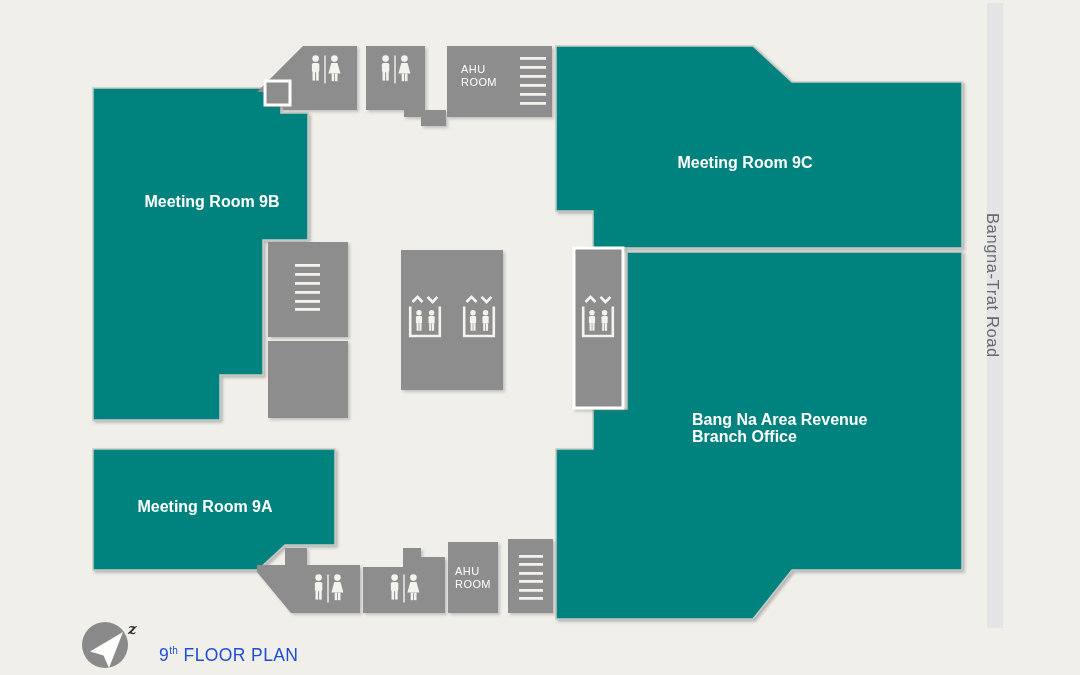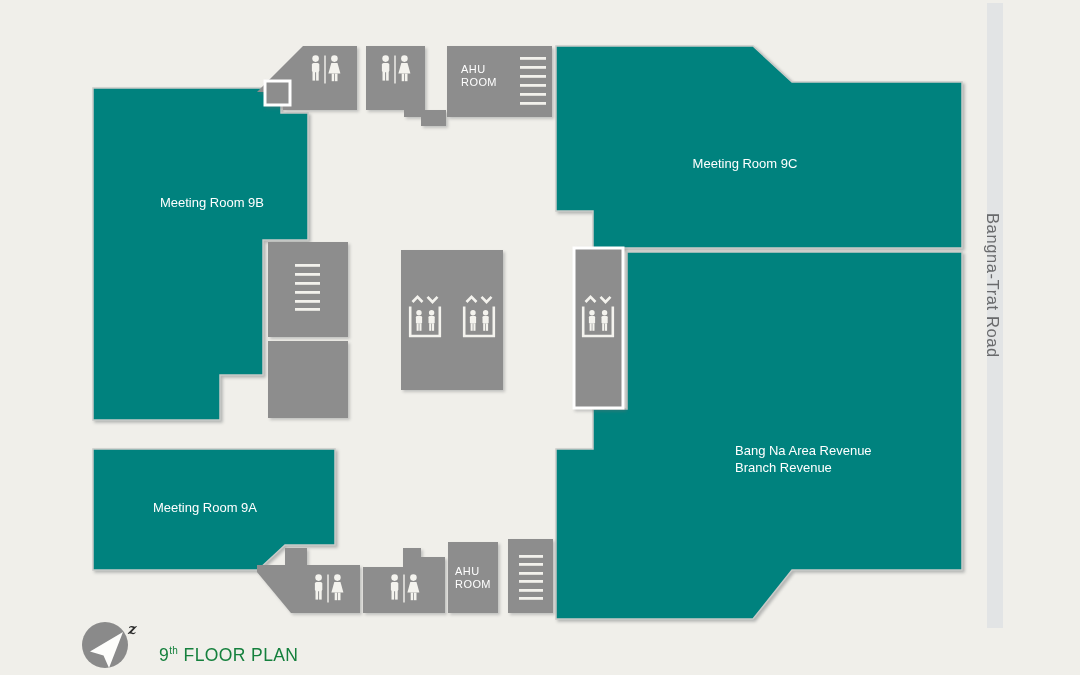--- a/index.html
+++ b/index.html
@@ -19,31 +19,31 @@
   .blocks-g{filter:drop-shadow(2px 2.5px 1.5px rgba(107,110,112,.35));}
   .block.white-outline{stroke:#FFFFFF;stroke-width:3;}
   .hatch{fill:#F2F1EC;}
   .road{position:absolute;left:987px;top:3px;width:16px;height:625px;background:var(--road);}
   .road-label{
     position:absolute;left:983px;top:213px;writing-mode:vertical-rl;
     font-size:16.5px;letter-spacing:.6px;color:#696A6C;white-space:nowrap;
   }
   .room-label{
     position:absolute;transform:translate(-50%,-50%);
-    color:#fff;font-size:13px;font-weight:normal;white-space:nowrap;
+    color:#fff;font-size:16px;font-weight:bold;white-space:nowrap;
   }
   .room-label.two-line{transform:none;white-space:normal;line-height:17px;}
   .ahu-label{
     position:absolute;transform:translate(-50%,-50%);
     color:#fff;font-size:11px;line-height:12.5px;letter-spacing:.4px;
     white-space:nowrap;
   }
   .footer-title{
     position:absolute;left:159px;top:645px;font-size:17.5px;
-    color:#15803d;letter-spacing:.4px;
+    color:#1d4ed8;letter-spacing:.4px;
   }
   .footer-title sup{font-size:10px;}
   .north-z{
     position:absolute;left:128px;top:620px;font-size:15px;
     font-family:"DejaVu Serif","Liberation Serif",serif;
     font-style:italic;font-weight:600;color:#2B2B2B;
   }
   .north-icon-svg{position:absolute;left:81px;top:620px;}
 </style>
 </head>
@@ -136,23 +136,23 @@
     <use href="#restroom-def" x="310" y="574"></use>
     <use href="#restroom-def" x="386" y="574"></use>
     <use href="#elevator-def" x="408" y="294"></use>
     <use href="#elevator-def" x="462" y="294"></use>
     <use href="#elevator-def" x="581" y="294"></use>
   </svg>
 
   <div class="room-label" style="left:212px;top:202px;">Meeting Room 9B</div>
   <div class="room-label" style="left:745px;top:163px;">Meeting Room 9C</div>
   <div class="room-label" style="left:193px;top:507px;margin-left:12px;">Meeting Room 9A</div>
-  <div class="room-label two-line" style="left:692px;top:442px;margin-left:43px;">
+  <div class="room-label two-line" style="left:692px;top:411px;">
     <div>Bang Na Area Revenue</div>
-    <div>Branch Revenue</div>
+    <div>Branch Office</div>
   </div>
 
   <div class="ahu-label" style="left:479px;top:75px;">
     <div>AHU</div>
     <div>ROOM</div>
   </div>
   <div class="ahu-label" style="left:473px;top:577px;">
     <div>AHU</div>
     <div>ROOM</div>
   </div>

